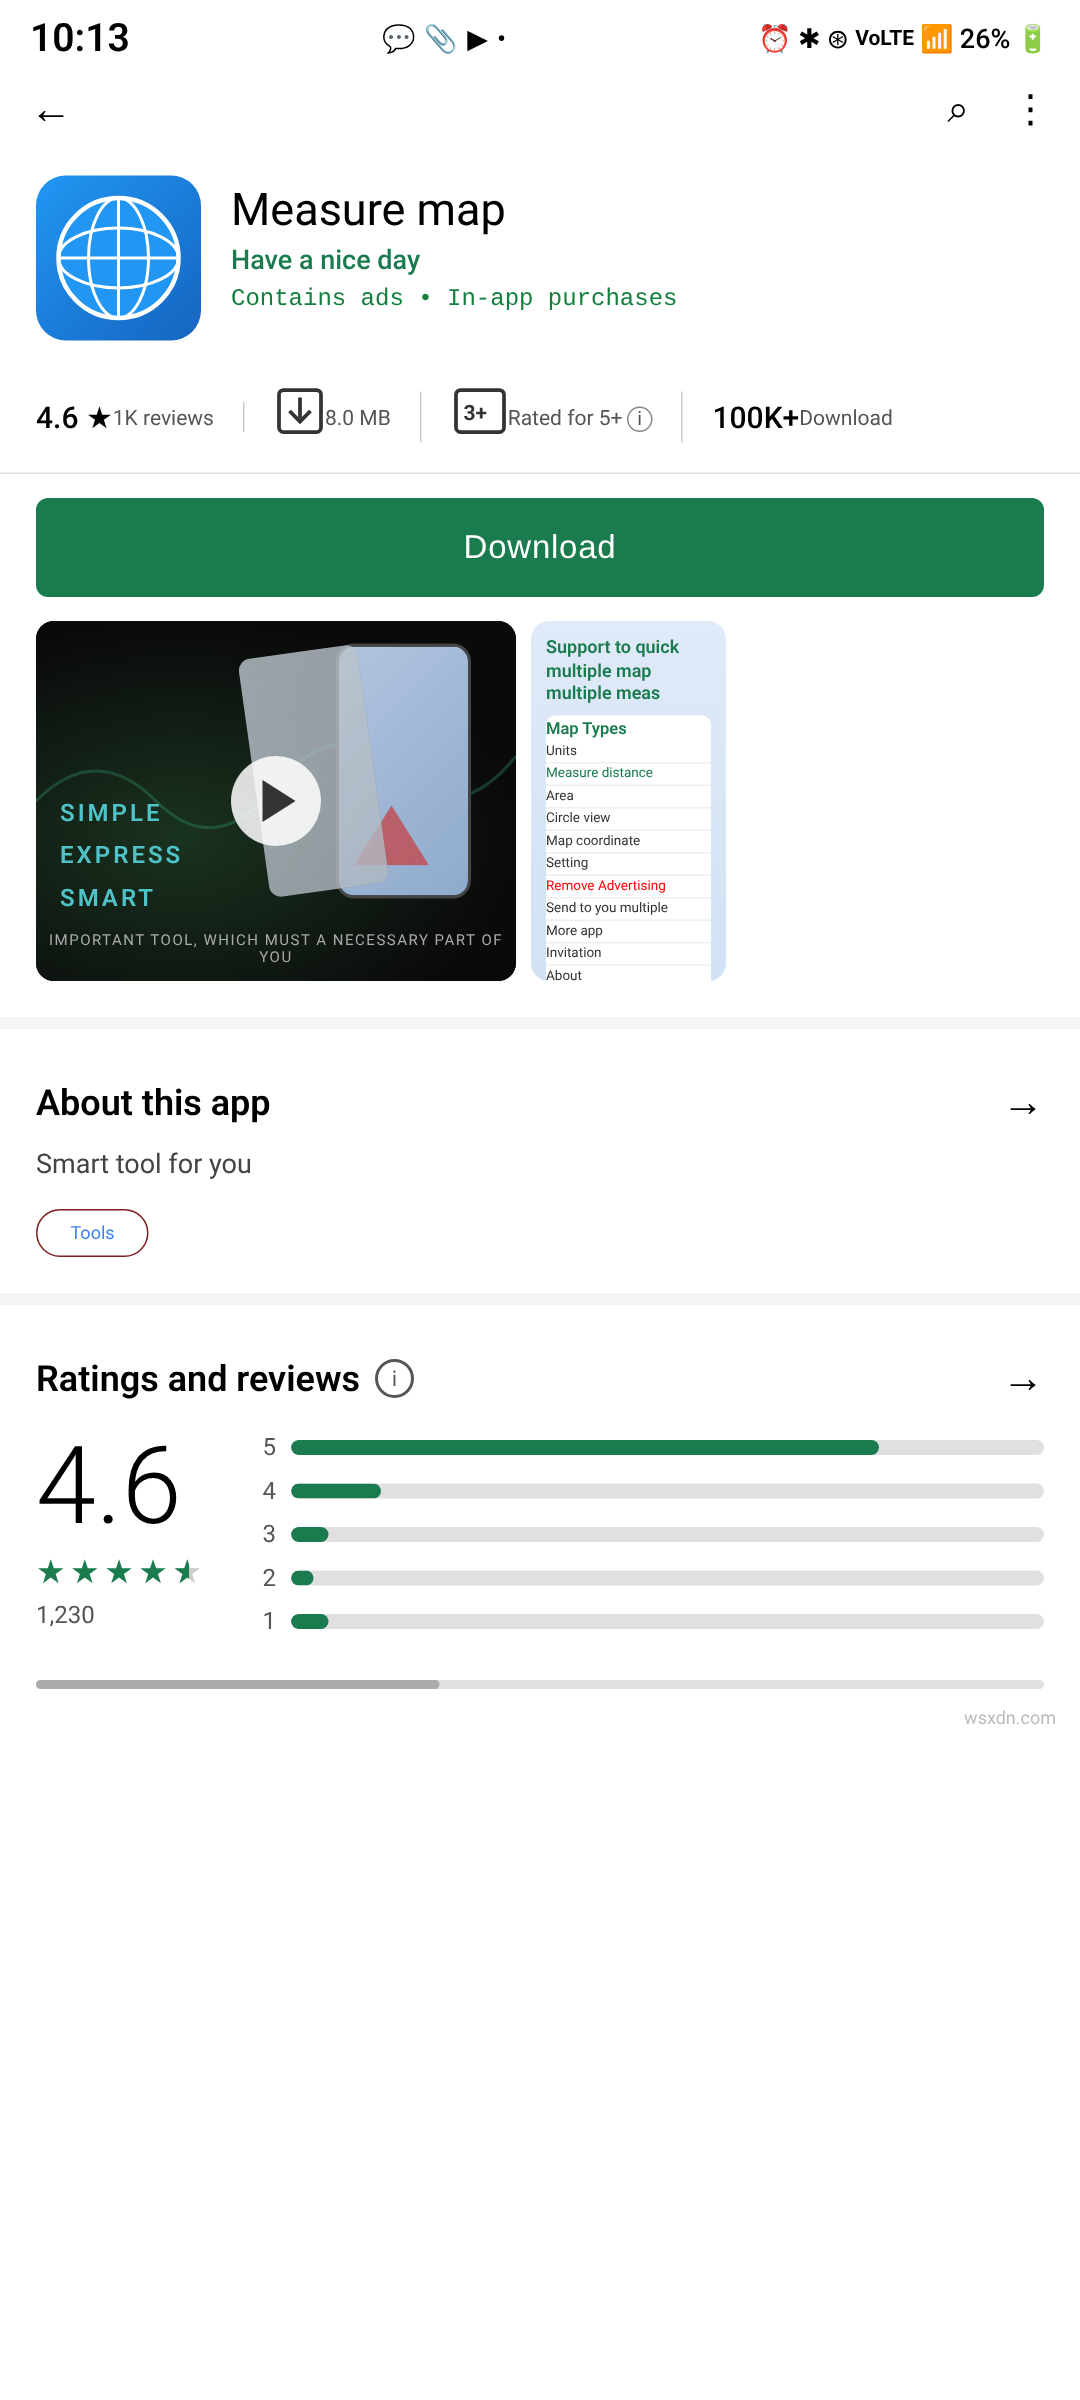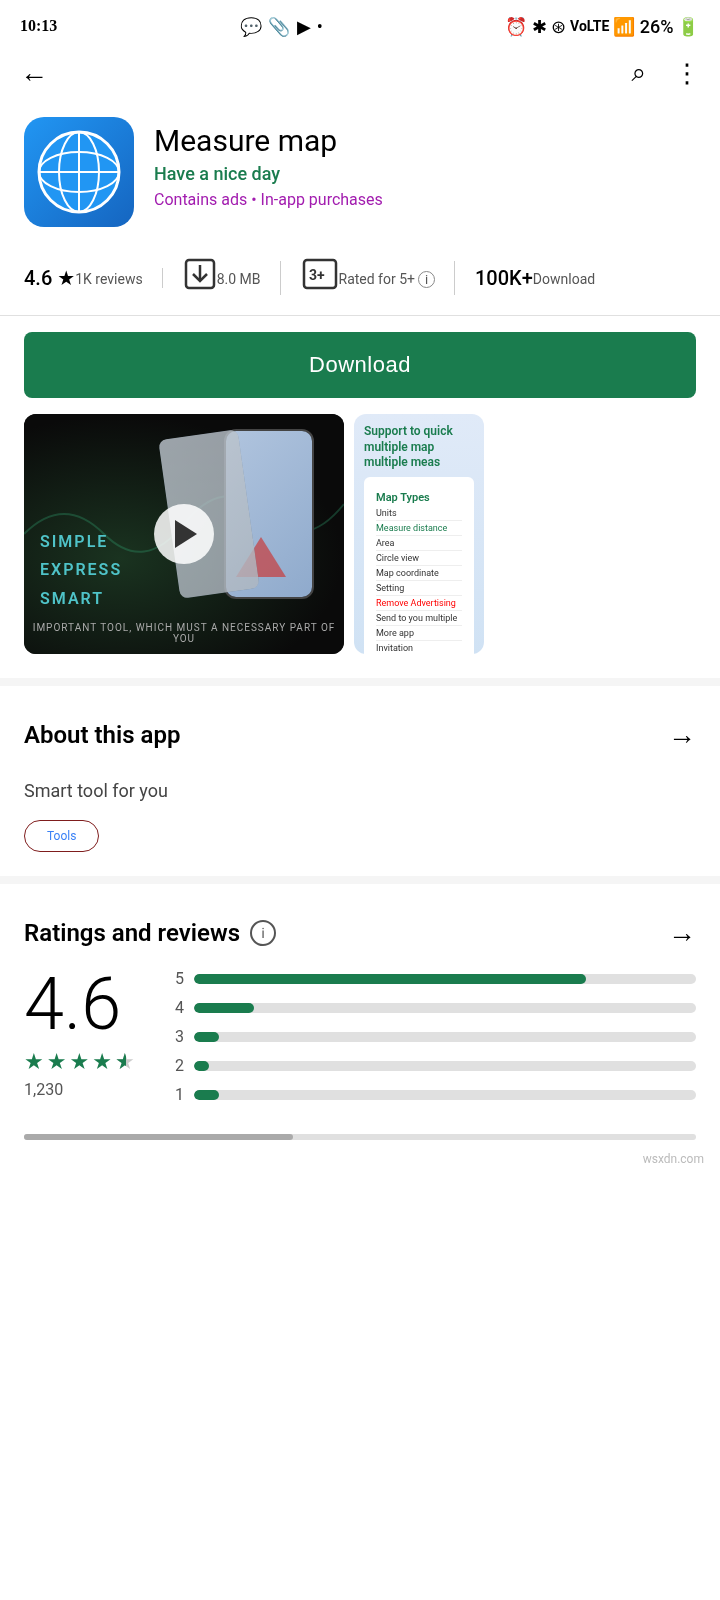--- a/index.html
+++ b/index.html
@@ -15,24 +15,23 @@
     
     .status-bar {
       background: #ffffff;
       display: flex;
       justify-content: space-between;
       align-items: center;
       padding: 10px 20px 6px 20px;
       height: 48px;
     }
     .status-time {
-      font-size: 16px;
+      font-size: 26px;
       font-weight: 600;
       color: #000;
-      font-family: Liberation Serif, serif;
     }
     .status-icons {
       display: flex;
       align-items: center;
       gap: 6px;
       font-size: 18px;
       color: #000;
     }
     .status-right {
       display: flex;
@@ -104,21 +103,22 @@
       margin-bottom: 4px;
     }
     .app-developer {
       font-size: 18px;
       color: #1a7c4e;
       font-weight: 500;
       margin-bottom: 6px;
     }
     .app-meta {
       font-size: 16px;
-      color: #a21caf;
+      color: #15803d;
+      font-family: Liberation Mono, monospace;
     }
 
     
     .stats-row {
       display: flex;
       align-items: center;
       padding: 10px 24px 16px 24px;
       border-bottom: 1px solid #e0e0e0;
       overflow: hidden;
     }
@@ -253,38 +253,38 @@
     .screenshot2-header {
       font-size: 12px;
       font-weight: 600;
       color: #1a7c4e;
       margin-bottom: 6px;
       line-height: 1.3;
     }
     .screenshot2-menu {
       background: white;
       border-radius: 6px;
-      padding: 12px;
+      padding: 0;
     }
     .menu-item-s {
       font-size: 9px;
       color: #333;
       padding: 2px 0;
       border-bottom: 1px solid #eee;
     }
 
     
     .about-section {
       padding: 24px 24px 16px 24px;
     }
     .section-header {
       display: flex;
       justify-content: space-between;
       align-items: center;
-      margin-bottom: 26px;
+      margin-bottom: 12px;
     }
     .section-title {
       font-size: 24px;
       font-weight: 600;
       color: #000;
     }
     .arrow-btn {
       font-size: 28px;
       color: #000;
       cursor: pointer;

